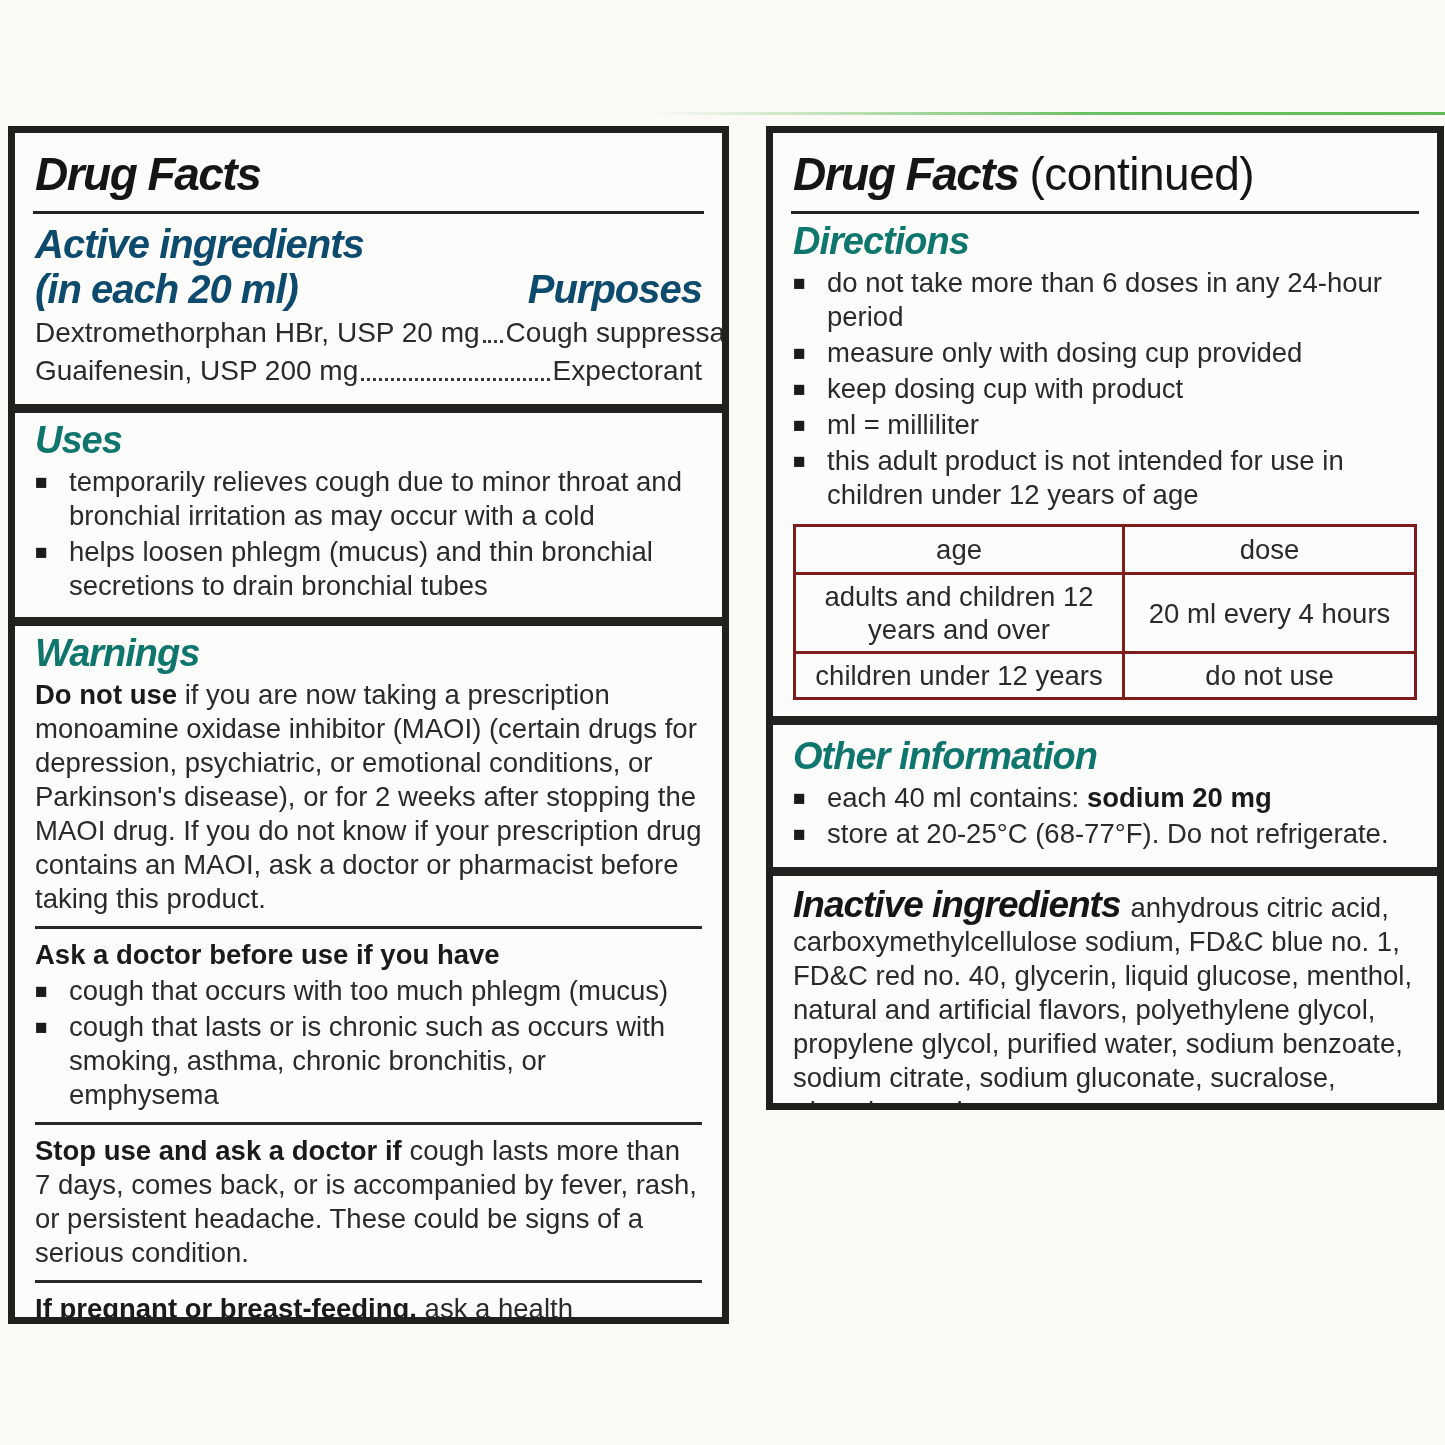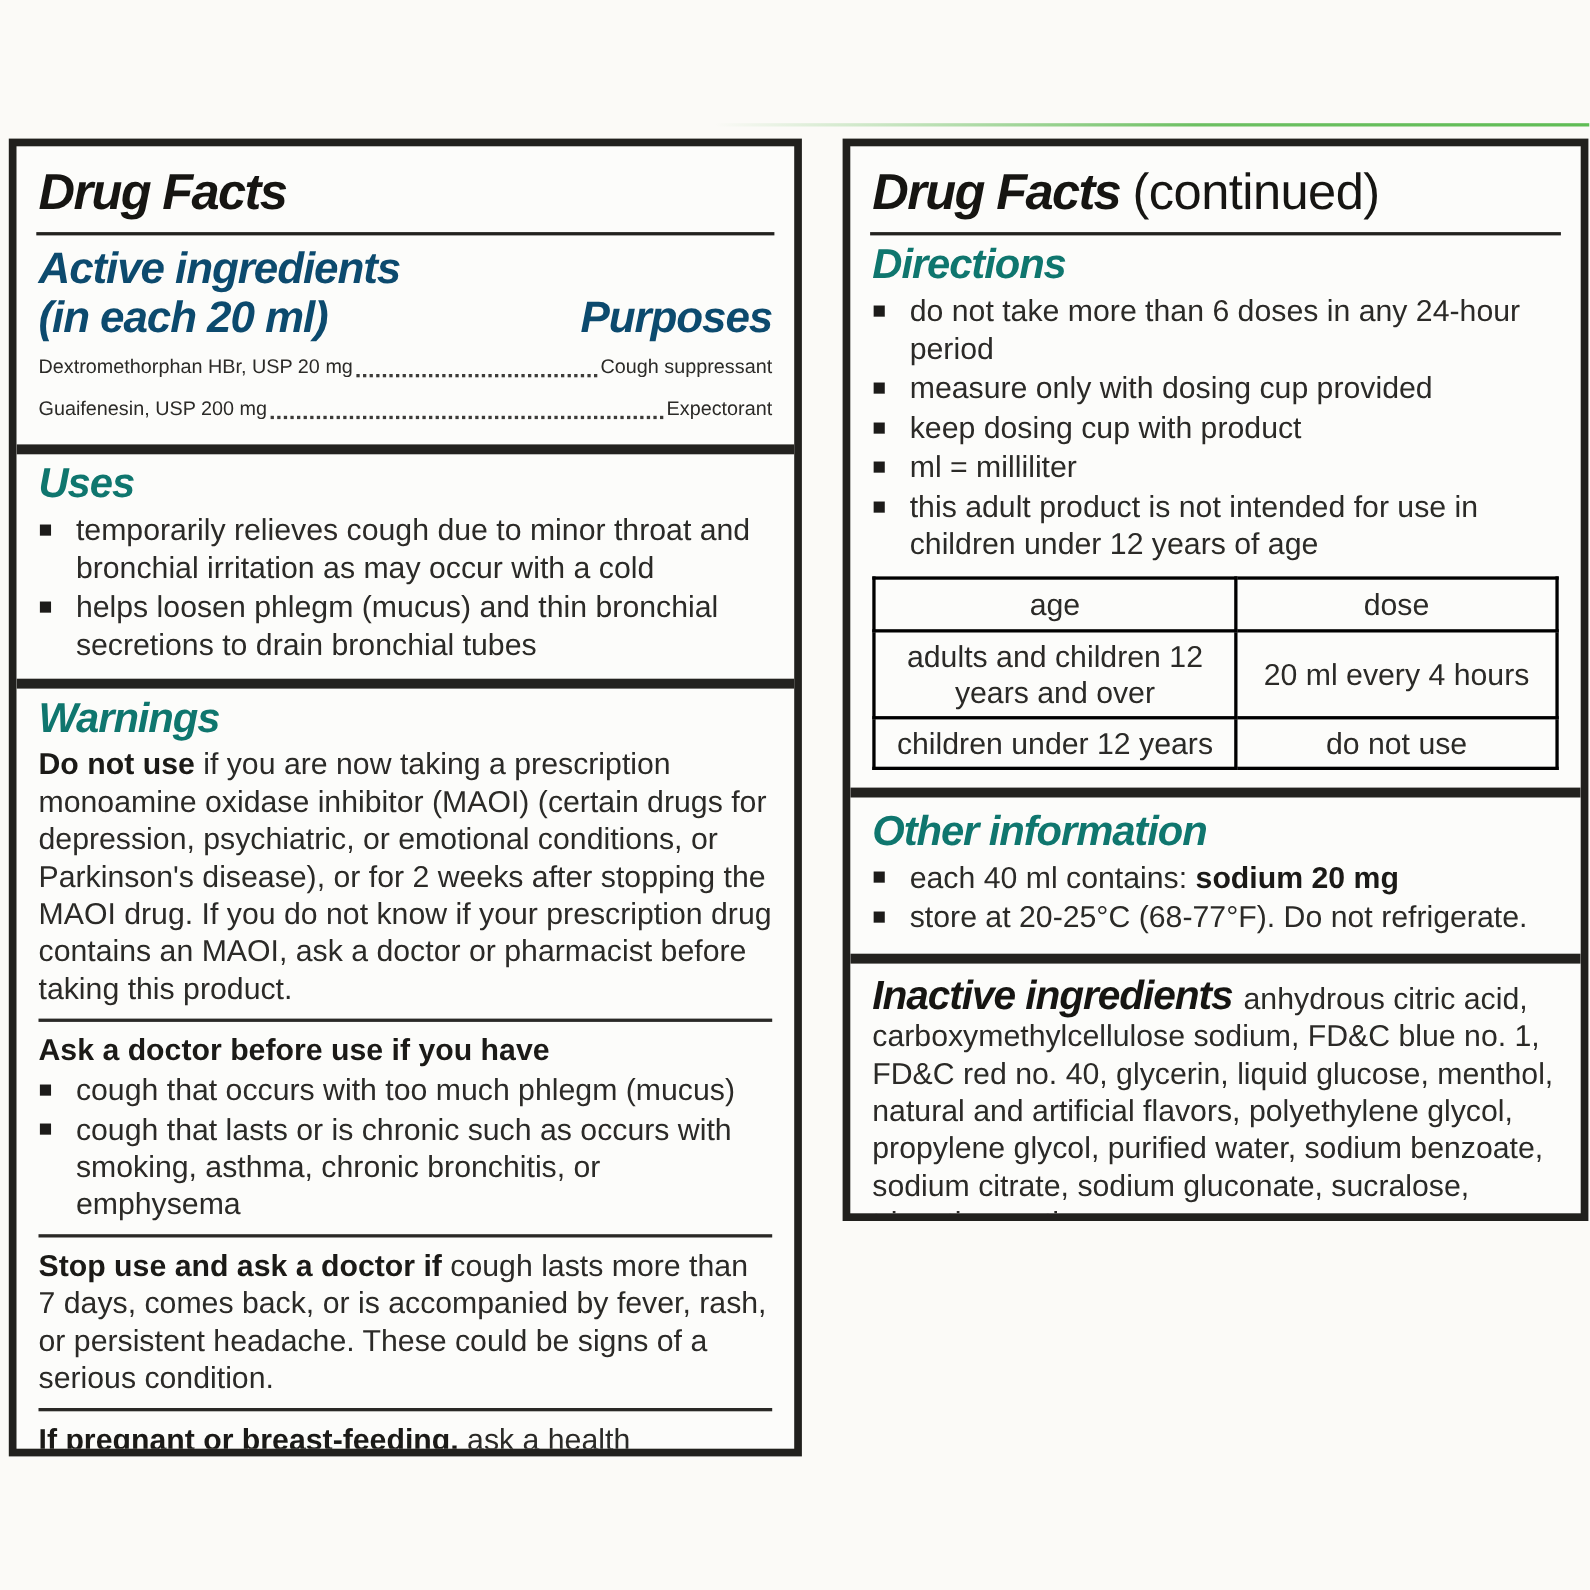--- a/index.html
+++ b/index.html
@@ -45,41 +45,41 @@
   }
   .body-text, .btxt, p.wpara { font-size:27.5px; line-height:34px; }
 
   .active-block { padding-top:8px; padding-bottom:16px; }
   .active-h {
     font-size:40px; font-weight:bold; font-style:italic;
     letter-spacing:-1px; line-height:45px; color:#0c4a6e;
   }
   .active-line2 { display:flex; justify-content:space-between; align-items:baseline; }
   .ing-row { display:flex; align-items:flex-end; margin-top:4px; }
-  .ing-row .name, .ing-row .purpose { white-space:nowrap; font-size:18px; line-height:34px; }
+  .ing-row .name, .ing-row .purpose { white-space:nowrap; font-size:28px; line-height:34px; }
   .leader { flex:1 1 auto; min-width:20px; border-bottom:3.5px dotted #3c3b38; margin:0 3px 7px; }
 
   .uses-block { padding-top:4px; padding-bottom:14px;border-radius:12px; }
   .warn-block { padding-top:4px; padding-bottom:12px; position:relative; flex:1; }
 
   .bullet { display:flex; margin-top:2px; }
   .sq { font-size:21px; line-height:34px; width:34px; flex:0 0 34px; color:#1c1b19; }
   .btxt { flex:1; }
 
   p.wpara { margin-top:2px; }
   b.lead { color:#1b1a17; }
 
   .dir-block { padding-top:4px; padding-bottom:16px; }
 
   table.dose {
     border-collapse:collapse; width:100%; margin-top:12px;
     font-size:27.5px;
   }
   table.dose th, table.dose td {
-    border:3px solid #000000; text-align:center; font-weight:normal;
+    border:3px solid #7f1d1d; text-align:center; font-weight:normal;
     padding:5px 8px; line-height:33px; color:#2b2a27;
   }
   table.dose th { padding:6px 8px; }
   table.dose td.agecol, table.dose th.agecol { width:53%; }
 
   .other-block { padding-top:8px; padding-bottom:16px; }
   .inactive-block { padding-top:10px; padding-bottom:16px; }
 
   .inline-h {
     font-size:37px; font-weight:bold; font-style:italic;

